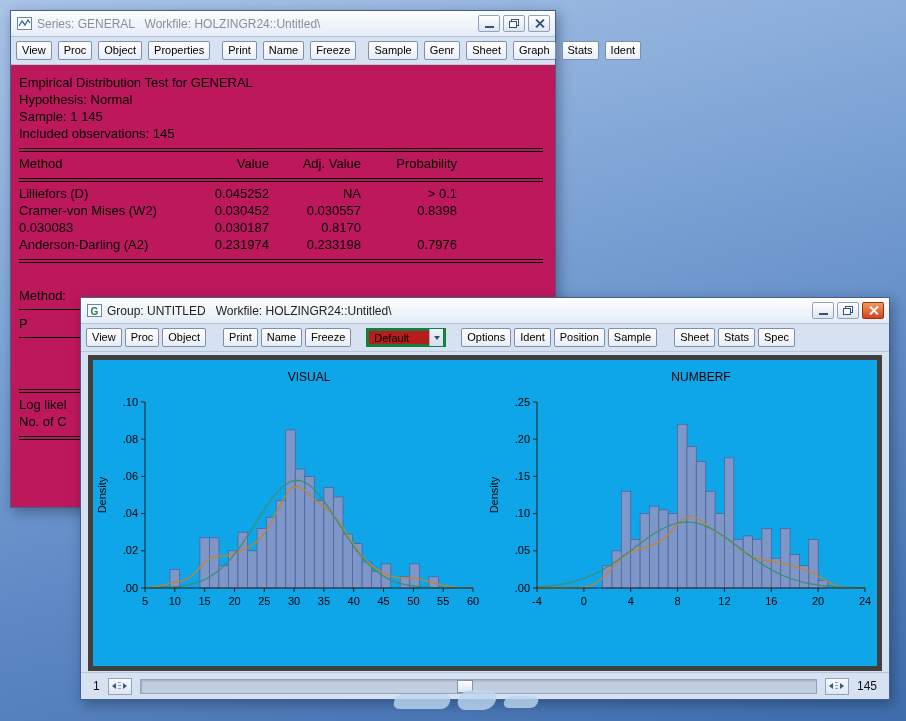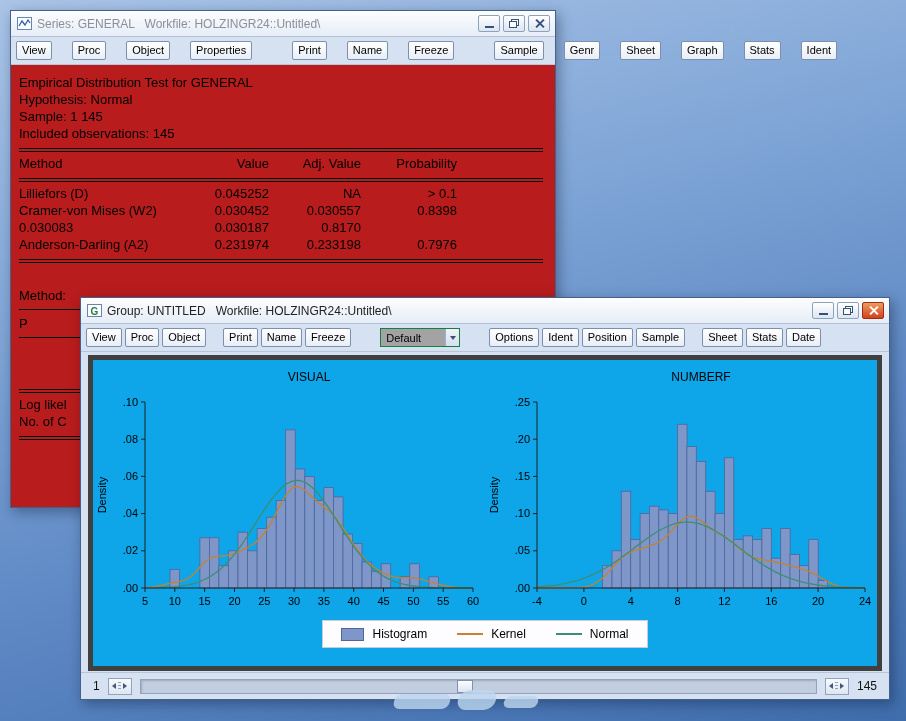--- a/index.html
+++ b/index.html
@@ -26,43 +26,43 @@
   .g-min { width:9px; height:2px; background:#35507d; margin-top:7px; }
   .g-restore { position:relative; width:10px; height:9px; }
   .g-restore::before { content:""; position:absolute; right:0; top:0; width:6px; height:5px; border:1px solid #35507d; background:#fff; }
   .g-restore::after  { content:""; position:absolute; left:0; bottom:0; width:6px; height:5px; border:1px solid #35507d; background:#fff; }
   .g-close { position:relative; width:9px; height:9px; }
   .g-close::before,.g-close::after { content:""; position:absolute; left:4px; top:-1px; width:2px; height:11px; background:#35507d; }
   .g-close::before { transform:rotate(45deg); }
   .g-close::after  { transform:rotate(-45deg); }
   .close-active .g-close::before,.close-active .g-close::after { background:#fff; }
 
-  .toolbar { height:28px; display:flex; align-items:center; gap:20px; padding:0 5px;
+  .toolbar { height:28px; display:flex; align-items:center; gap:6px; padding:0 5px;
              background:#d6e1f1; border-bottom:1px solid #b7c5da; }
   .tb-group { display:flex; align-items:center; gap:3px; }
   .tb-btn { font:11px "Liberation Sans",sans-serif; color:#000; padding:2px 5px 3px;
             border:1px solid #7c8fae; border-radius:2px;
             background:linear-gradient(#ffffff,#e8eef6); cursor:default; }
   .tb-gap { width:11px; }
 
   
-  .series-body { position:absolute; top:54px; left:0; right:0; bottom:0; background:#b91c1c;
+  .series-body { position:absolute; top:54px; left:0; right:0; bottom:0; background:#be185d;
                  padding:9px 8px 0; font-size:13px; color:#000; overflow:hidden; }
   .out-line { height:17px; line-height:17px; white-space:pre; }
   .rule-dbl { width:524px; height:4px; border-top:1px solid #000; border-bottom:1px solid #000; margin:6px 0 3px; }
   .rule-sgl { width:524px; height:1px; background:#000; margin:5px 0; }
   .trow { display:grid; grid-template-columns:190px 60px 92px 96px; width:524px; height:17px; line-height:17px; }
   .trow span:nth-child(n+2) { text-align:right; }
   .frag-method { margin-top:24px; }
   .frag-spacer { height:40px; }
 
   
   .dropdown { display:inline-flex; align-items:center; justify-content:space-between;
-              width:80px; height:19px; margin:0 9px; padding-left:5px; background:#a3a3a3;
-              border:1px solid #15803d; font-size:11px; }
+              width:80px; height:19px; margin:0 9px; padding-left:5px; background:#b91c1c;
+              border:3px solid #15803d; font-size:11px; }
   .dd-arrow { width:14px; height:17px; border-left:1px solid #9fb0c8;
               background:linear-gradient(#eef3fa,#d5dfee); display:flex; align-items:center; justify-content:center; }
   .dd-arrow::after { content:""; border-left:3.5px solid transparent; border-right:3.5px solid transparent; border-top:4px solid #3a4f74; }
 
   .graph-panel { position:absolute; top:57px; left:7px; right:7px; bottom:28px;
                  background:#0ea5e9; border:5px solid #404040; }
   .charts { display:flex; padding-top:4px; }
   .chart { flex:1; display:flex; justify-content:center; }
 
   .legend { width:fit-content; margin:4px auto 0; display:flex; gap:30px; align-items:center;
@@ -222,21 +222,21 @@
         <span class="dd-arrow"></span>
       </span>
       <span class="tb-group" id="group-toolbar-b">
           <button type="button" class="tb-btn">Options</button>
           <button type="button" class="tb-btn">Ident</button>
           <button type="button" class="tb-btn">Position</button>
           <button type="button" class="tb-btn">Sample</button>
           <span class="tb-gap"></span>
           <button type="button" class="tb-btn">Sheet</button>
           <button type="button" class="tb-btn">Stats</button>
-          <button type="button" class="tb-btn">Date</button>
+          <button type="button" class="tb-btn">Spec</button>
         </span>
     </div>
 
     <div class="graph-panel">
       <div class="charts">
         <div class="chart">
             <svg width="392" height="252" viewBox="0 0 392 252" font-family="Liberation Sans, sans-serif">
               <text x="216" y="17" text-anchor="middle" font-size="12" fill="#000">VISUAL</text>
               <text x="13" y="131" transform="rotate(-90 13 131)" text-anchor="middle" font-size="11" fill="#000">Density</text>
               <rect x="77.0" y="205.4" width="9.5" height="18.6" fill="#7e97c8" stroke="#4f659b" stroke-width="0.8"></rect>
@@ -361,34 +361,20 @@
               <text x="239.4" y="241" text-anchor="middle" font-size="11" fill="#000">12</text>
               <line x1="286.3" y1="224" x2="286.3" y2="228" stroke="#222"></line>
               <text x="286.3" y="241" text-anchor="middle" font-size="11" fill="#000">16</text>
               <line x1="333.1" y1="224" x2="333.1" y2="228" stroke="#222"></line>
               <text x="333.1" y="241" text-anchor="middle" font-size="11" fill="#000">20</text>
               <line x1="380.0" y1="224" x2="380.0" y2="228" stroke="#222"></line>
               <text x="380.0" y="241" text-anchor="middle" font-size="11" fill="#000">24</text>
             </svg>
           </div>
       </div>
-      <div class="legend" id="legend">
-          <span class="legend-item">
-            <span class="sw-box" style="background: rgb(126, 151, 200);"></span>
-            <span>Histogram</span>
-          </span>
-          <span class="legend-item">
-            <span class="sw-line" style="border-top-color: rgb(200, 129, 47);"></span>
-            <span>Kernel</span>
-          </span>
-          <span class="legend-item">
-            <span class="sw-line" style="border-top-color: rgb(62, 142, 114);"></span>
-            <span>Normal</span>
-          </span>
-        </div>
     </div>
 
     <div class="statusbar">
       <span>1</span>
       <span class="splitter">
         <span class="tri-l"></span>
         <span class="grip"></span>
         <span class="tri-r"></span>
       </span>
       <span class="scroll-track">

